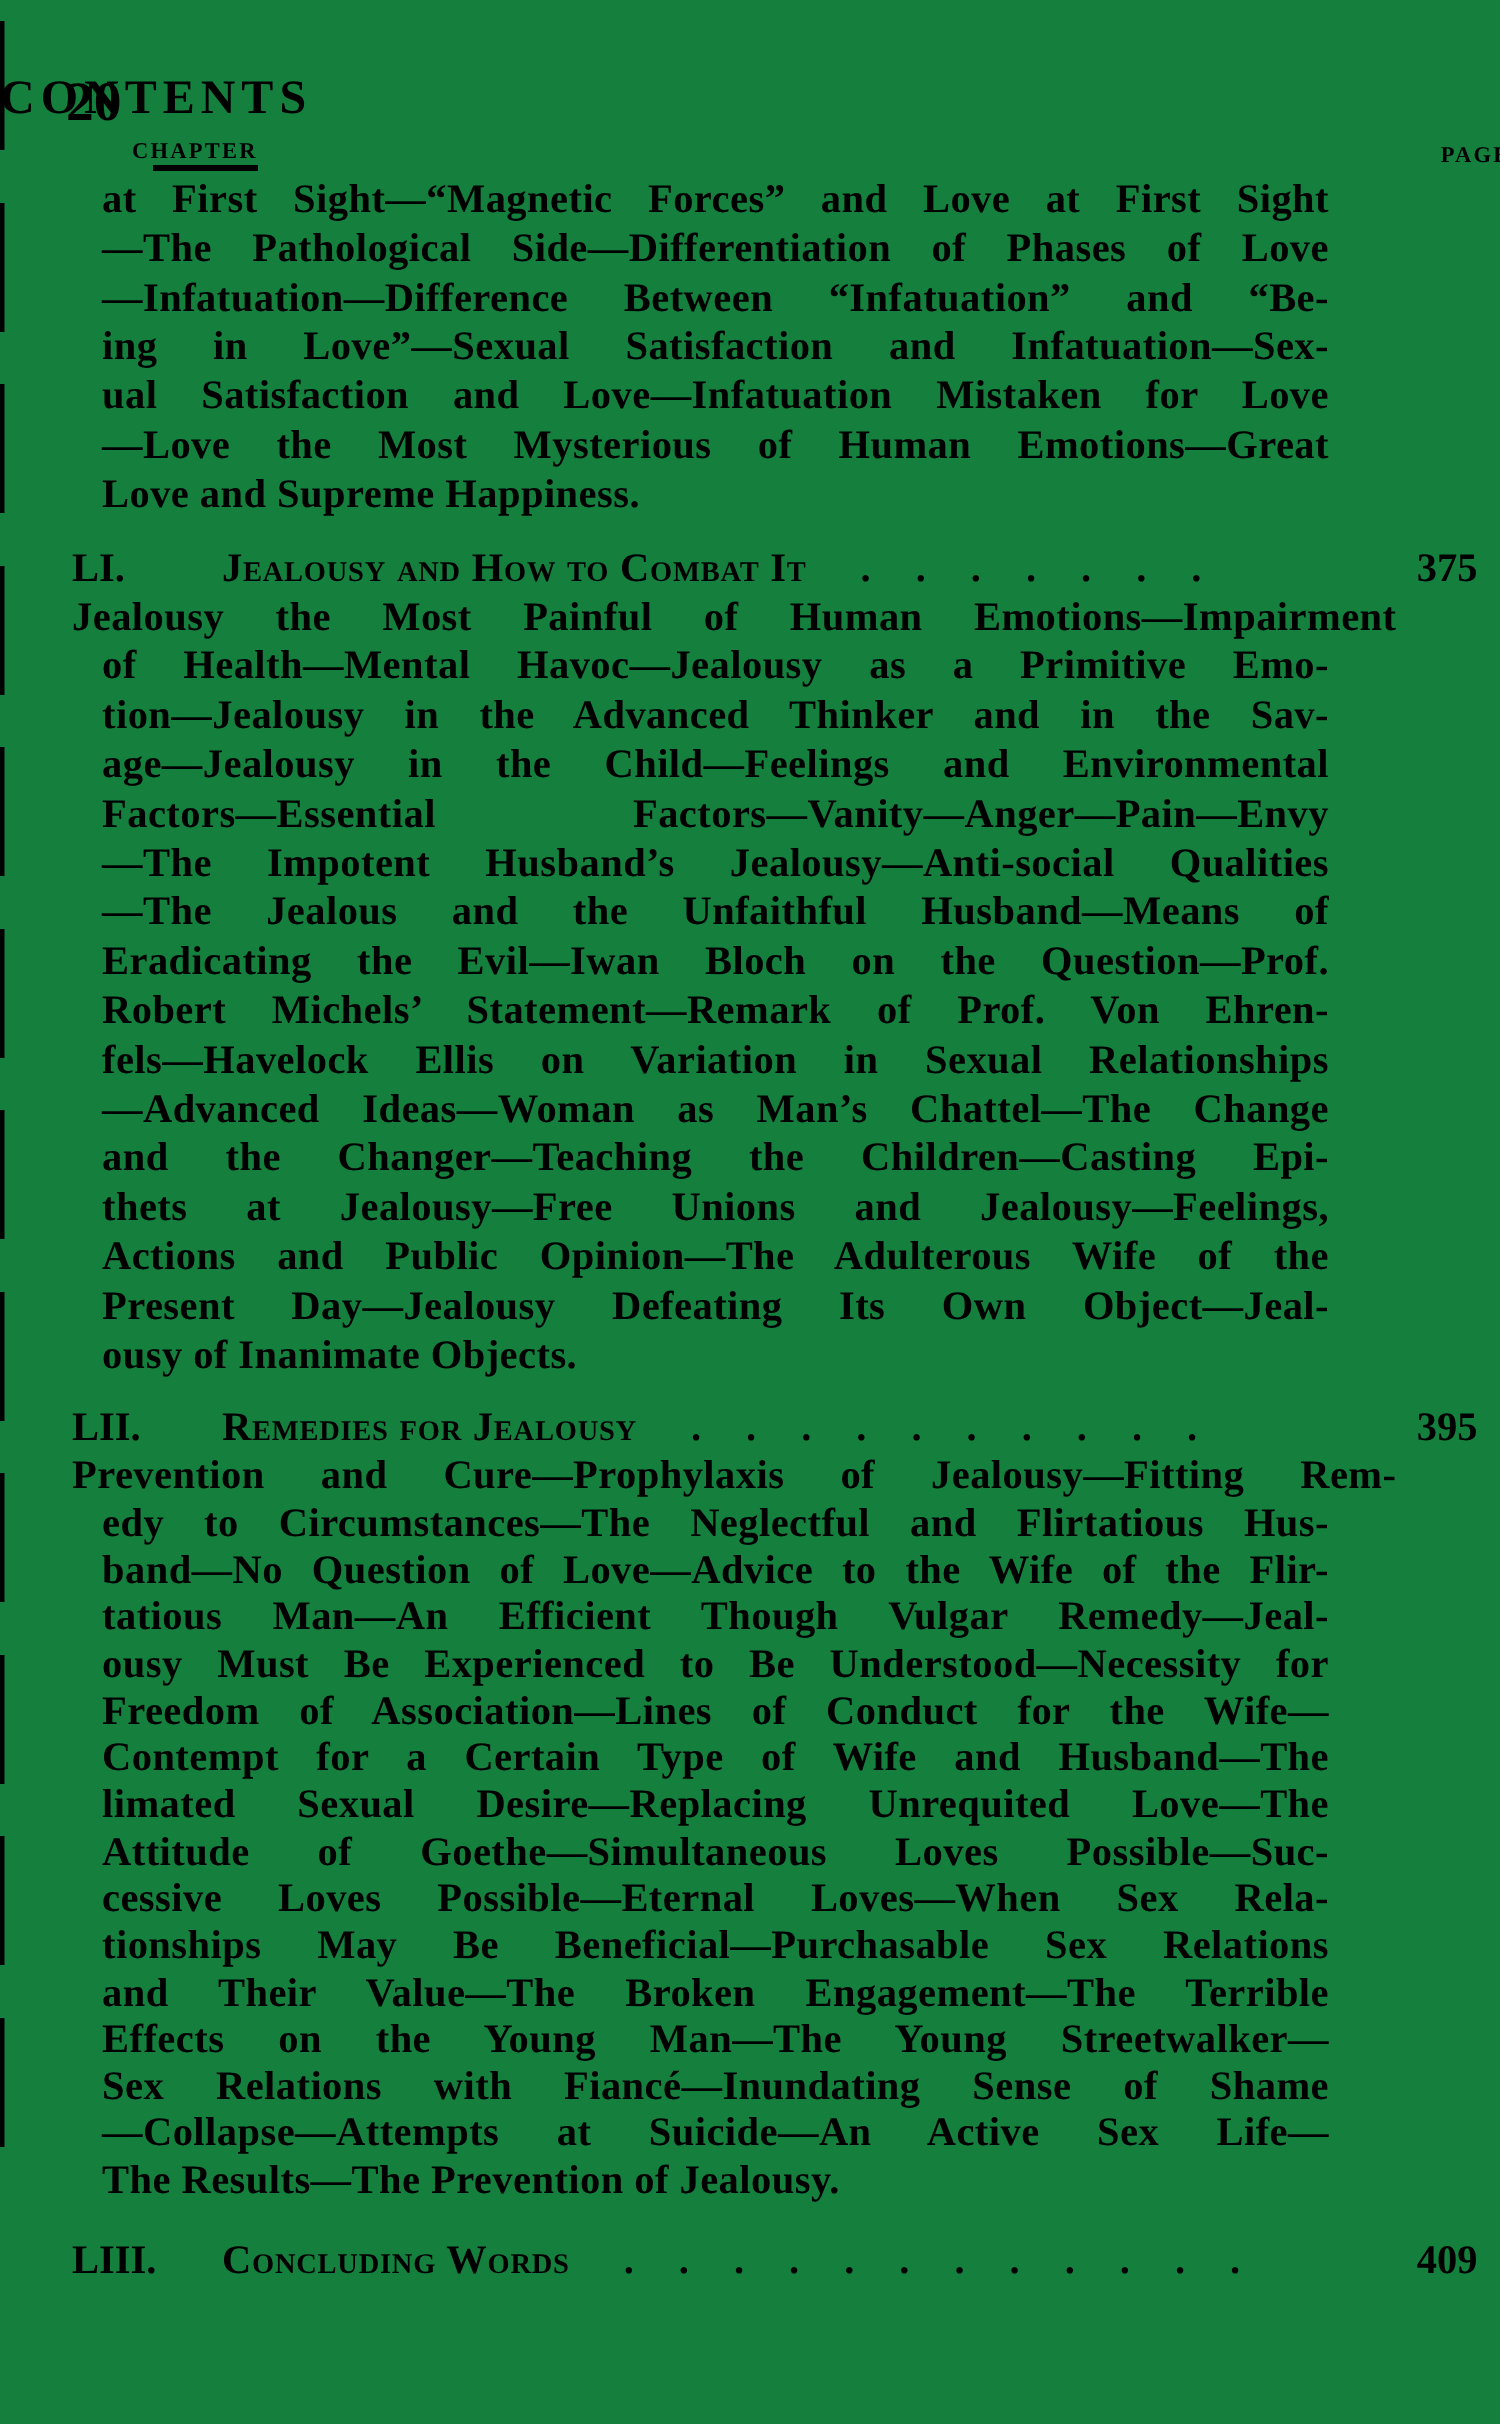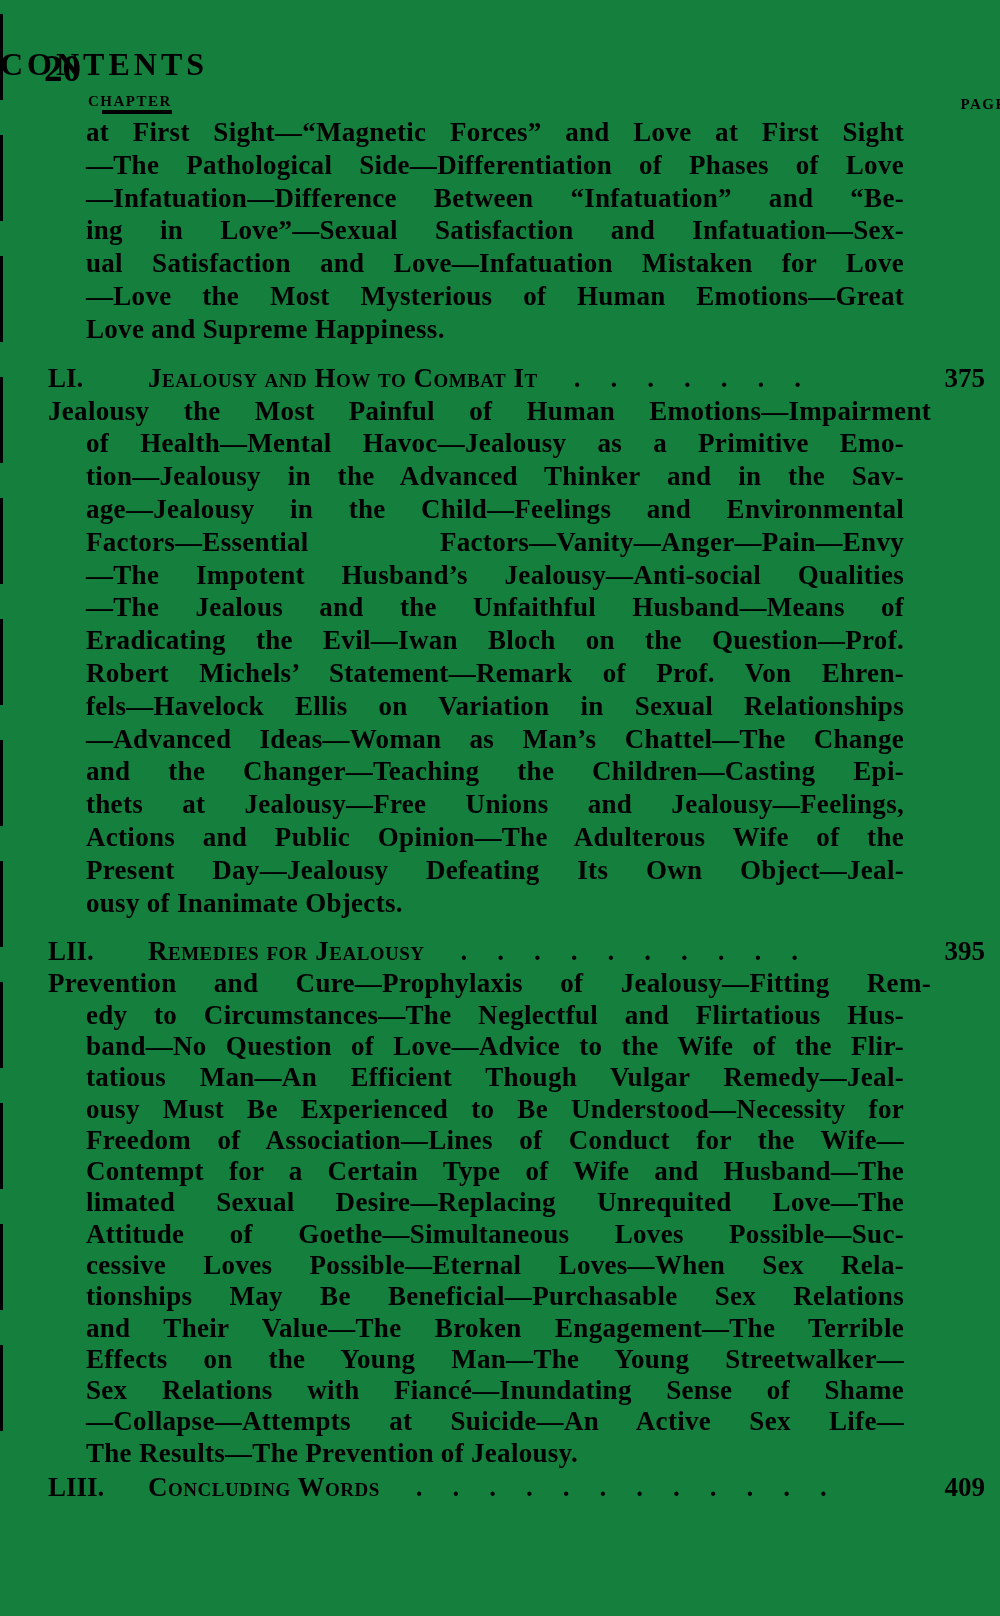--- a/index.html
+++ b/index.html
@@ -24,32 +24,32 @@
   .colheads { position:absolute; top:93px; left:44px; right:0; height:22px;
     font-size:15px; letter-spacing:1.5px;margin-left:44px; }
   .colheads .chapter-head { position:absolute; left:0; top:0; }
   .colheads .smudge { position:absolute; left:14px; top:17px; width:70px; height:4px; background:#000; }
   .colheads .page-head { position:absolute; right:-7px; top:3px; }
 
   .content { position:absolute; top:116px; left:0; width:1000px; }
 
   .blk { font-size:27px; line-height:32.8px; letter-spacing:0.3px; }
   .blk .ln {
-    margin-left:86px; width:818px;
+    margin-left:68px; width:818px;
     text-align:justify; text-align-last:justify;
   }
   .blk .ln.outdent { margin-left:48px; width:883px; }
   .blk .ln.endline { text-align:center; text-align-last:left; }
   .blk.lh-tight { line-height:31.3px; }
 
   .heading {
     display:flex; align-items:baseline;
     margin:15px 15px 0 48px; font-size:27px; line-height:34px;gap:20px;
   }
-  #h-liii { margin-top:1px;justify-content:flex-end; }
+  #h-liii { margin-top:20px;justify-content:flex-end; }
   .heading .num { flex:0 0 80px; }
   .heading .ttl { font-variant:small-caps; letter-spacing:0.5px; white-space:nowrap; }
   .heading .dots { flex:1 1 auto; overflow:hidden; white-space:nowrap;
     letter-spacing:30px; padding-left:16px; }
   .heading .pg { flex:0 0 auto; }
 </style>
 </head>
 <body>
 
 <div class="page">

